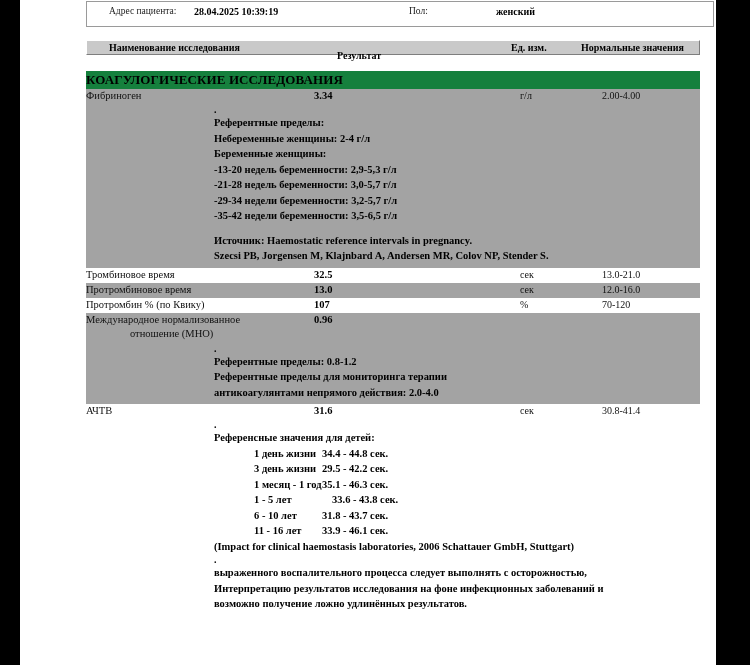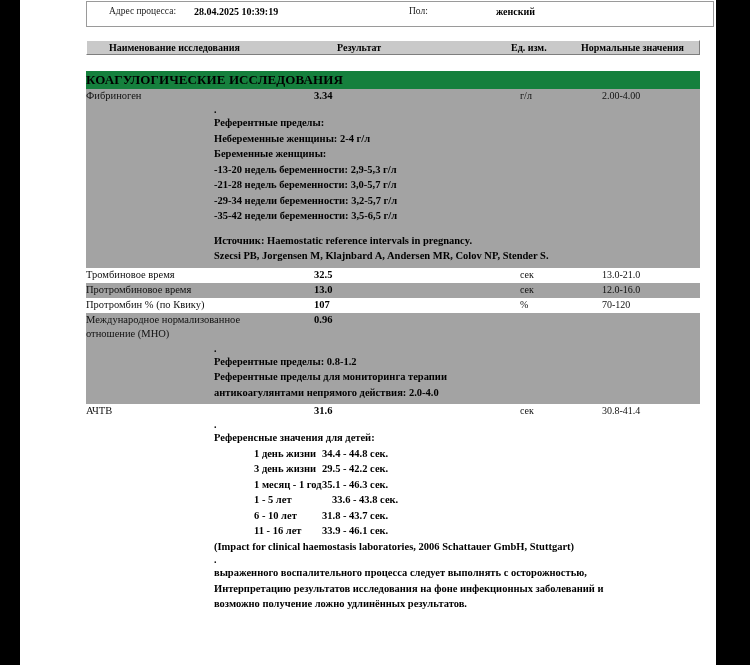--- a/index.html
+++ b/index.html
@@ -89,21 +89,21 @@
   }
   .thead .th {
     position: absolute;
     top: 1px;
     font-size: 10px;
     font-weight: bold;
     color: #000;
     white-space: nowrap;
   }
   .th.c-name   { left: 22px; }
-  .th.c-result { left: 250px; }
+  .th.c-result { left: 250px; margin-top: 8px; }
   .th.c-unit   { left: 424px; }
   .th.c-norm   { left: 494px; }
 
   .section-title {
     font-size: 13px;
     font-weight: bold;
     color: #000;
     padding: 2px 0 2px 0;
     letter-spacing: 0.1px;
     background: #15803d;
@@ -125,21 +125,21 @@
   .row-main.tall { height: 30px; }
 
   .cell {
     position: absolute;
     font-size: 10.5px;
     color: #111;
     white-space: nowrap;
     top: 1px;
   }
   .cell.name    { left: 0px; font-size: 10.5px; }
-  .cell.name2   { left: 0px; top: 15px; font-size: 10.5px; }
+  .cell.name2   { left: 0px; top: 15px; font-size: 10.5px; padding-left: 44px; }
   .cell.result  { left: 228px; font-weight: bold; font-size: 10.5px; color: #000; }
   .cell.unit    { left: 434px; font-size: 10px; }
   .cell.norm    { left: 516px; font-size: 10px; }
 
   
   .note {
     padding: 0 0 4px 128px;
   }
   .note .dot {
     font-size: 10px;
@@ -183,21 +183,21 @@
   .ped-line .val.indent { left: 118px; }
 </style>
 </head>
 <body>
 
 <div class="viewer">
   <div class="page">
 
     <div class="patient-box">
       <div class="patient-row">
-        <span class="pat-label addr">Адрес процесса:</span>
+        <span class="pat-label addr">Адрес пациента:</span>
         <span class="pat-value addr">28.04.2025 10:39:19</span>
         <span class="pat-label sex">Пол:</span>
         <span class="pat-value sex">женский</span>
       </div>
     </div>
 
     <div class="report-table">
 
       <div class="thead">
         <span class="th c-name">Наименование исследования</span>

